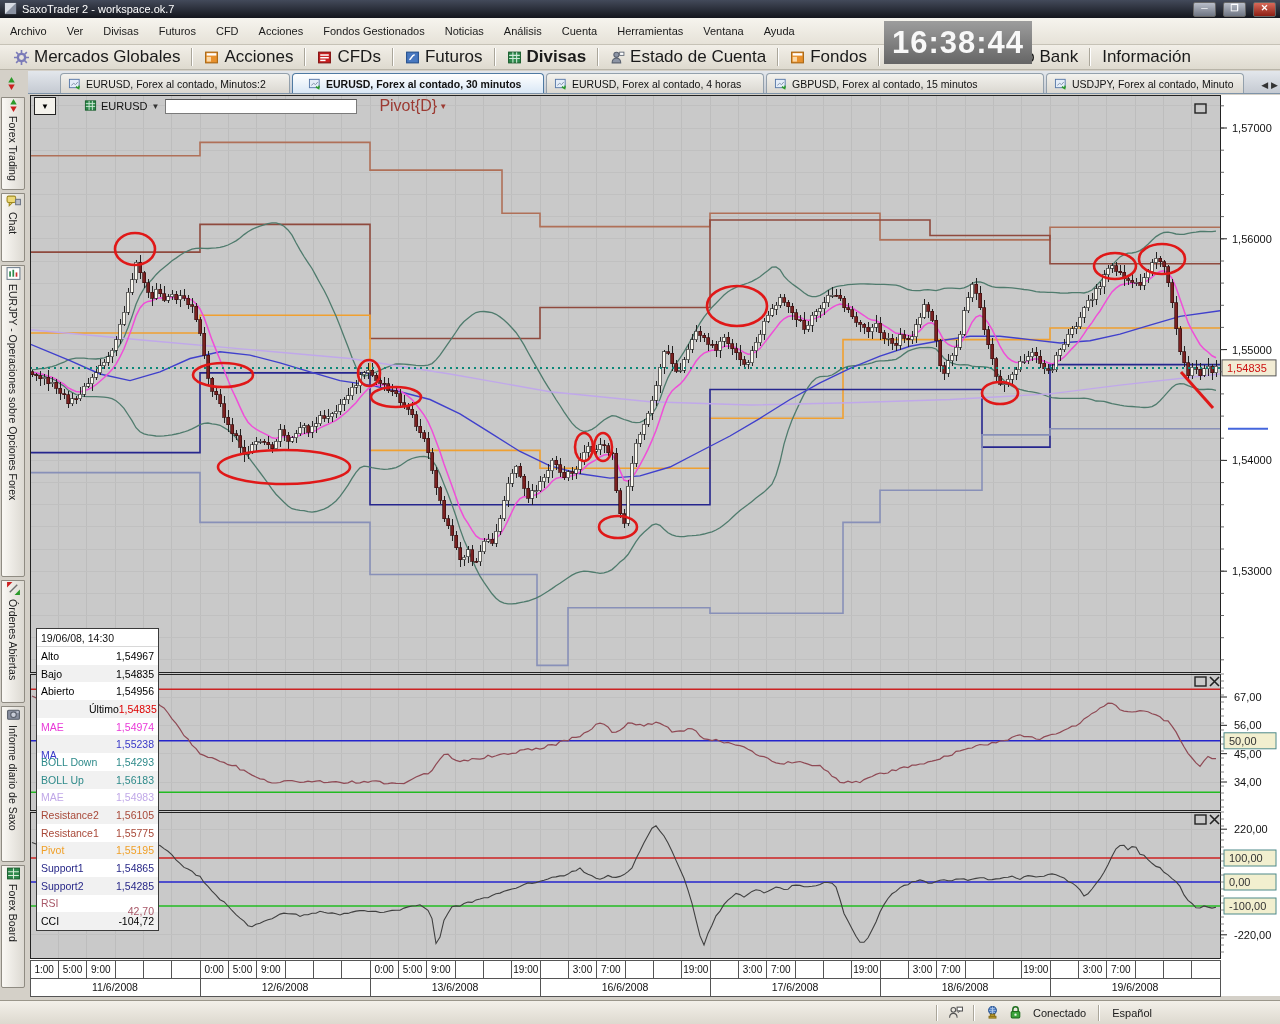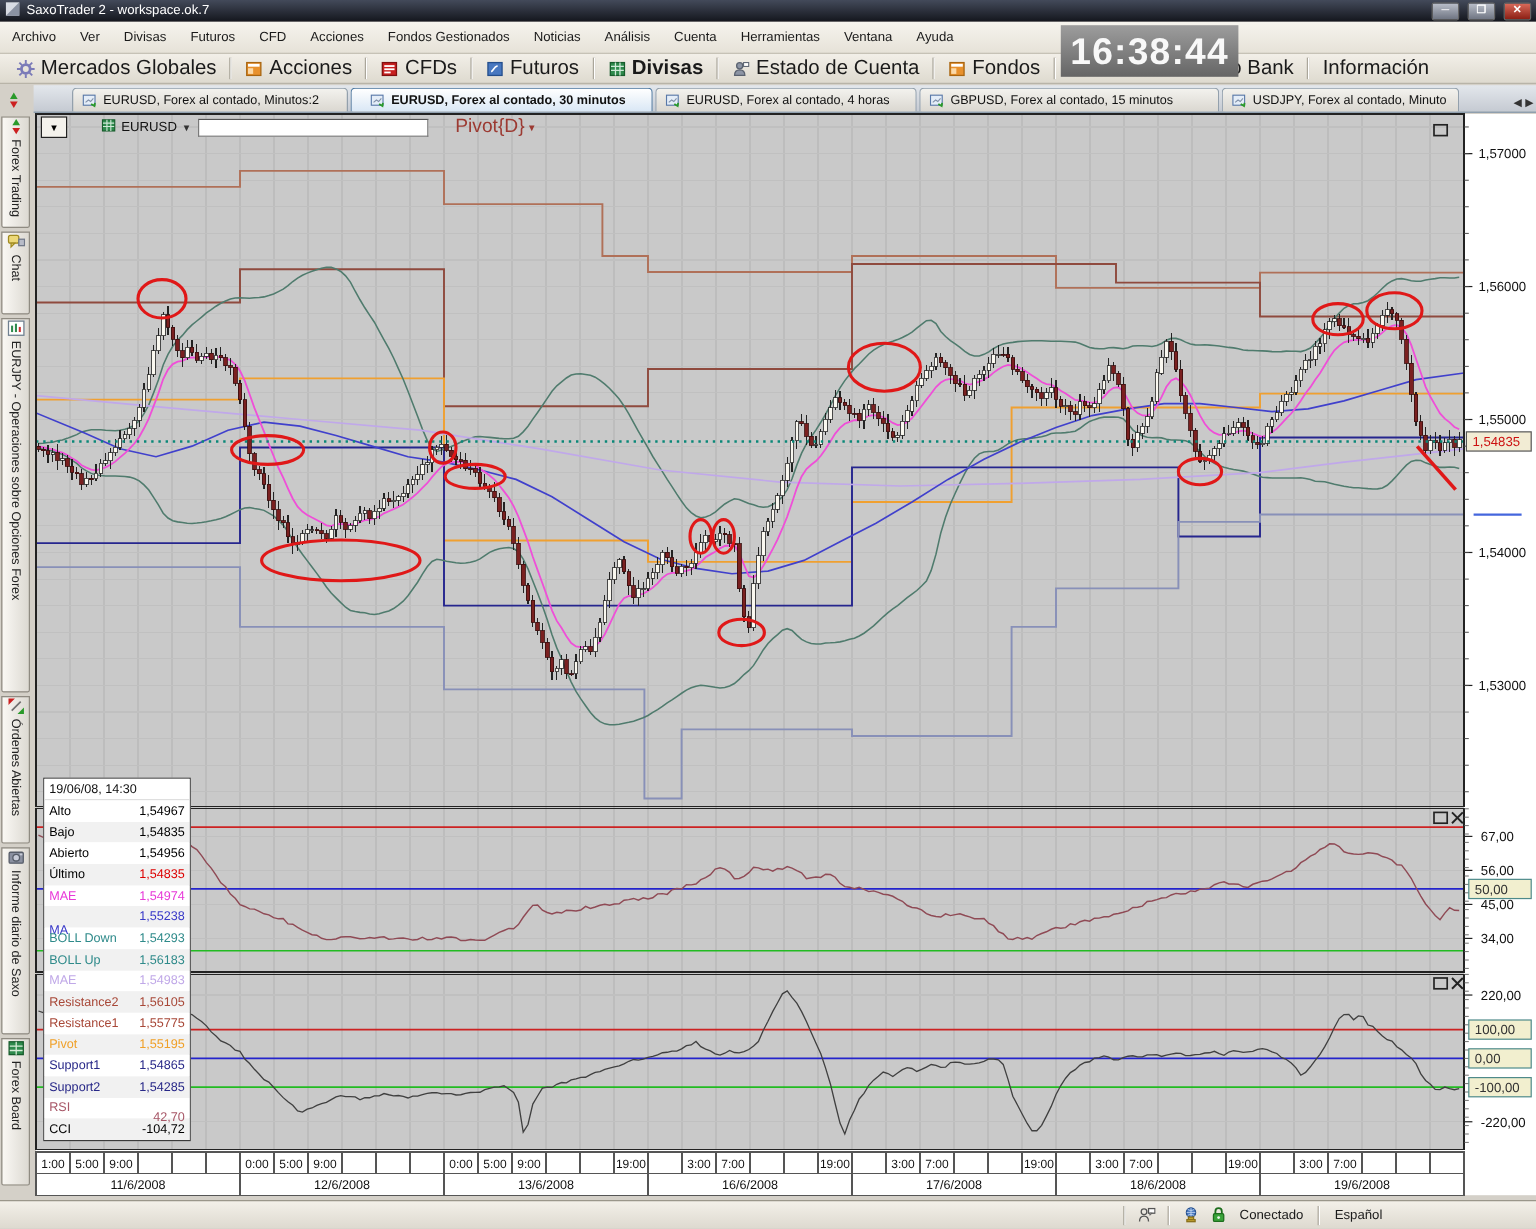--- a/index.html
+++ b/index.html
@@ -63,21 +63,21 @@
   #dd-btn{width:20px;height:16px;margin-left:6px;border:1px solid #222;background:#f4f2ec;
     display:flex;align-items:center;justify-content:center;font-size:8px}
   #symbol-wrap{display:flex;align-items:center;gap:4px;margin-left:28px;font-size:11px;color:#111}
   #symbol-caret{font-size:8px;color:#333}
   #chart-input{margin-left:6px;width:186px;height:13px;border:1px solid #7a7a7a;
     border-top-color:#555;background:#fff;font-size:10px;padding:0 2px}
   #study-label{margin-left:22px;font-size:16px;color:#9c3a32}
   #study-caret{font-size:8px;color:#9c3a32;margin-left:2px}
 
   
-  #data-panel{position:absolute;left:36px;top:648px;width:121px;z-index:8;background:#fff;
+  #data-panel{position:absolute;left:36px;top:628px;width:121px;z-index:8;background:#fff;
     border:1px solid #3a3a3a;font-size:10.5px}
   #dp-header{height:17px;display:flex;align-items:center;padding:0 4px;color:#111;
     border-bottom:1px solid #d8d8d8;background:#fff}
   .dp-row{height:17.7px;display:flex;align-items:center;justify-content:space-between;
     padding:0 4px;background:#fff}
   .dp-row.alt{background:#f1f1f1}
 
   
   #chart-svg{position:absolute;left:28px;top:94px;width:1252px;height:906px;z-index:1}
 
@@ -224,21 +224,21 @@
         <span style="overflow: hidden; text-overflow: clip;">EURUSD, Forex al contado, 30 minutos</span>
       </div>
       <div class="tab" style="width: 218px;">
         <svg width="14" height="13" viewBox="0 0 14 14">
           <rect x="1" y="2.5" width="10.5" height="9" fill="#e4edf8" stroke="#5878a8"></rect>
           <path d="M3 9l2.6-2.2 2 1.4L10 5.4" stroke="#8090a8" stroke-width="1" fill="none"></path>
           <path d="M8 10.5l3 1.8 0.4-3" stroke="#2a9a2a" stroke-width="1.6" fill="none"></path>
         </svg>
         <span style="overflow: hidden; text-overflow: clip;">EURUSD, Forex al contado, 4 horas</span>
       </div>
-      <div class="tab" style="width: 250px;">
+      <div class="tab" style="width: 278px;">
         <svg width="14" height="13" viewBox="0 0 14 14">
           <rect x="1" y="2.5" width="10.5" height="9" fill="#e4edf8" stroke="#5878a8"></rect>
           <path d="M3 9l2.6-2.2 2 1.4L10 5.4" stroke="#8090a8" stroke-width="1" fill="none"></path>
           <path d="M8 10.5l3 1.8 0.4-3" stroke="#2a9a2a" stroke-width="1.6" fill="none"></path>
         </svg>
         <span style="overflow: hidden; text-overflow: clip;">GBPUSD, Forex al contado, 15 minutos</span>
       </div>
       <div class="tab" style="width: 198px;">
         <svg width="14" height="13" viewBox="0 0 14 14">
           <rect x="1" y="2.5" width="10.5" height="9" fill="#e4edf8" stroke="#5878a8"></rect>
@@ -1257,21 +1257,21 @@
       </div>
       <div class="dp-row alt">
         <span style="color: rgb(0, 0, 0);">Bajo</span>
         <span style="color: rgb(0, 0, 0);">1,54835</span>
       </div>
       <div class="dp-row">
         <span style="color: rgb(0, 0, 0);">Abierto</span>
         <span style="color: rgb(0, 0, 0);">1,54956</span>
       </div>
       <div class="dp-row alt">
-        <span style="color: rgb(0, 0, 0);">Último</span>
+        <span style="color: rgb(0, 0, 0); margin-left: 48px;">Último</span>
         <span style="color: rgb(221, 0, 0);">1,54835</span>
       </div>
       <div class="dp-row">
         <span style="color: rgb(232, 56, 216);">MAE</span>
         <span style="color: rgb(232, 56, 216);">1,54974</span>
       </div>
       <div class="dp-row alt">
         <span style="color: rgb(56, 56, 200); margin-top: 21px;">MA</span>
         <span style="color: rgb(56, 56, 200);">1,55238</span>
       </div>

